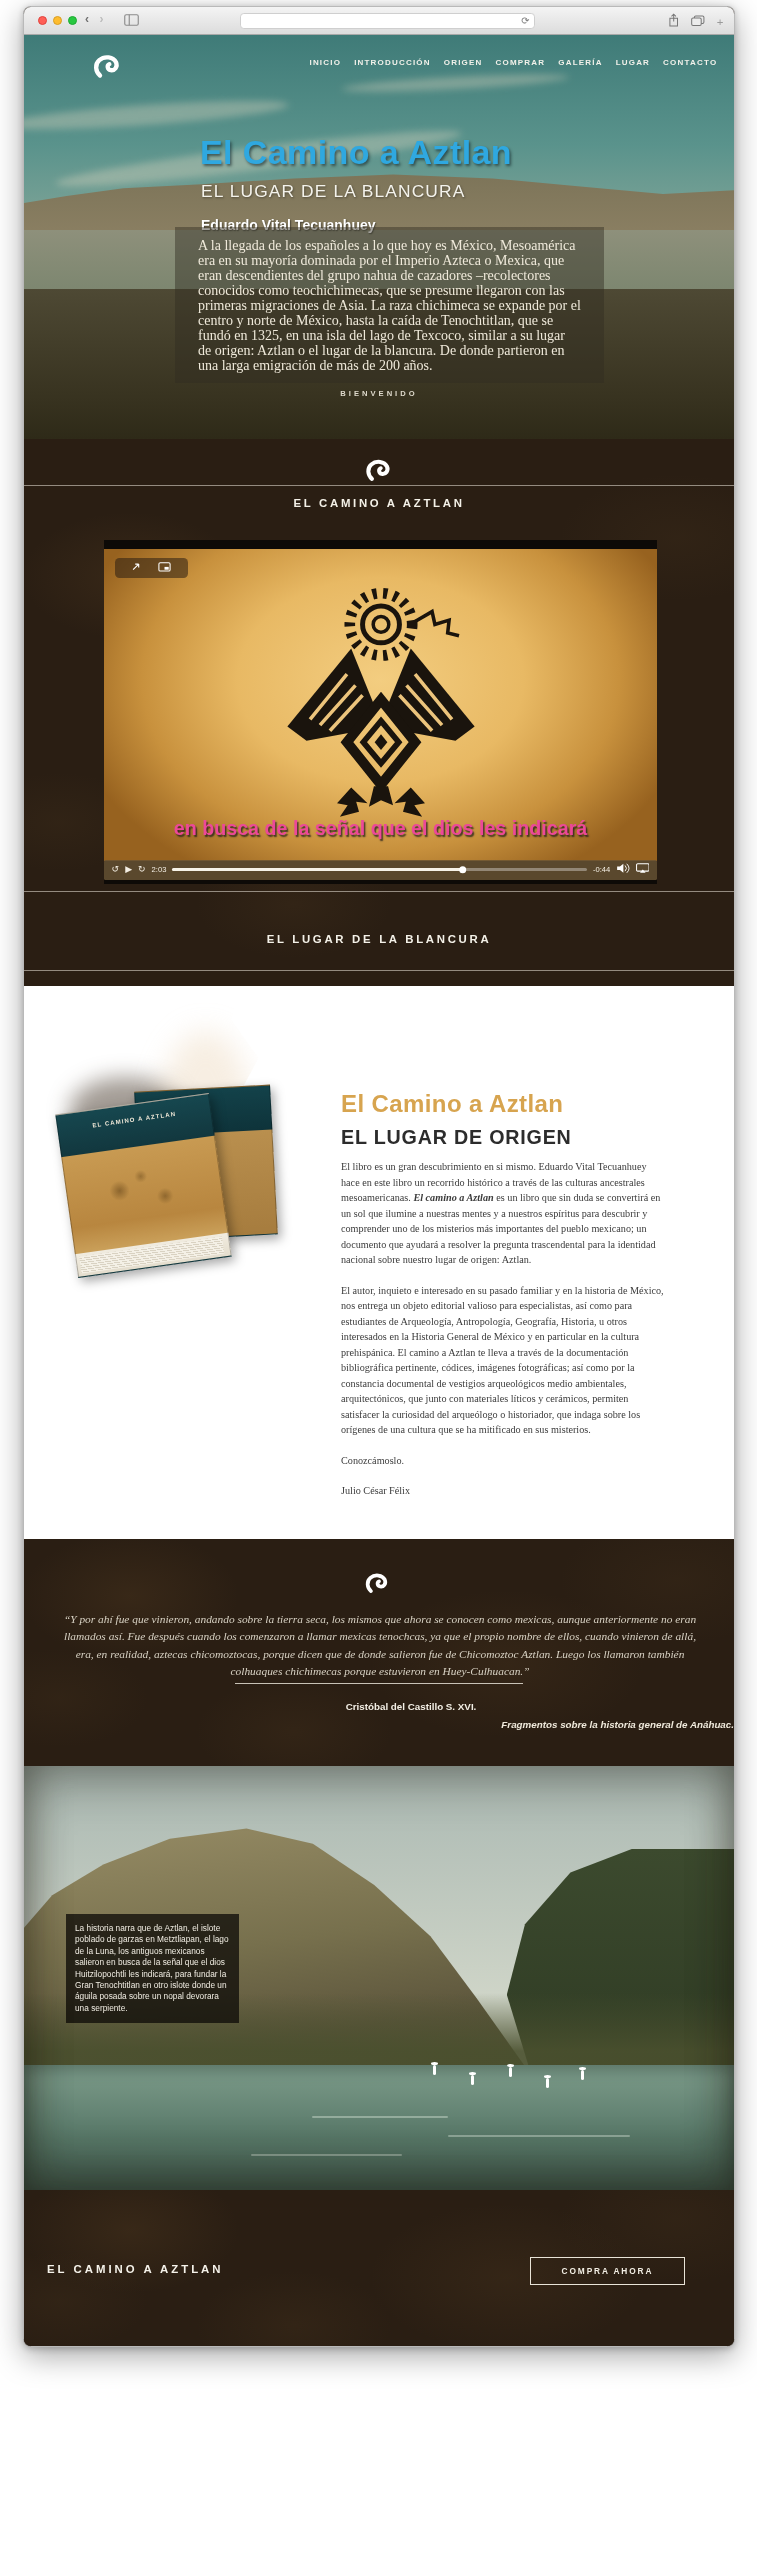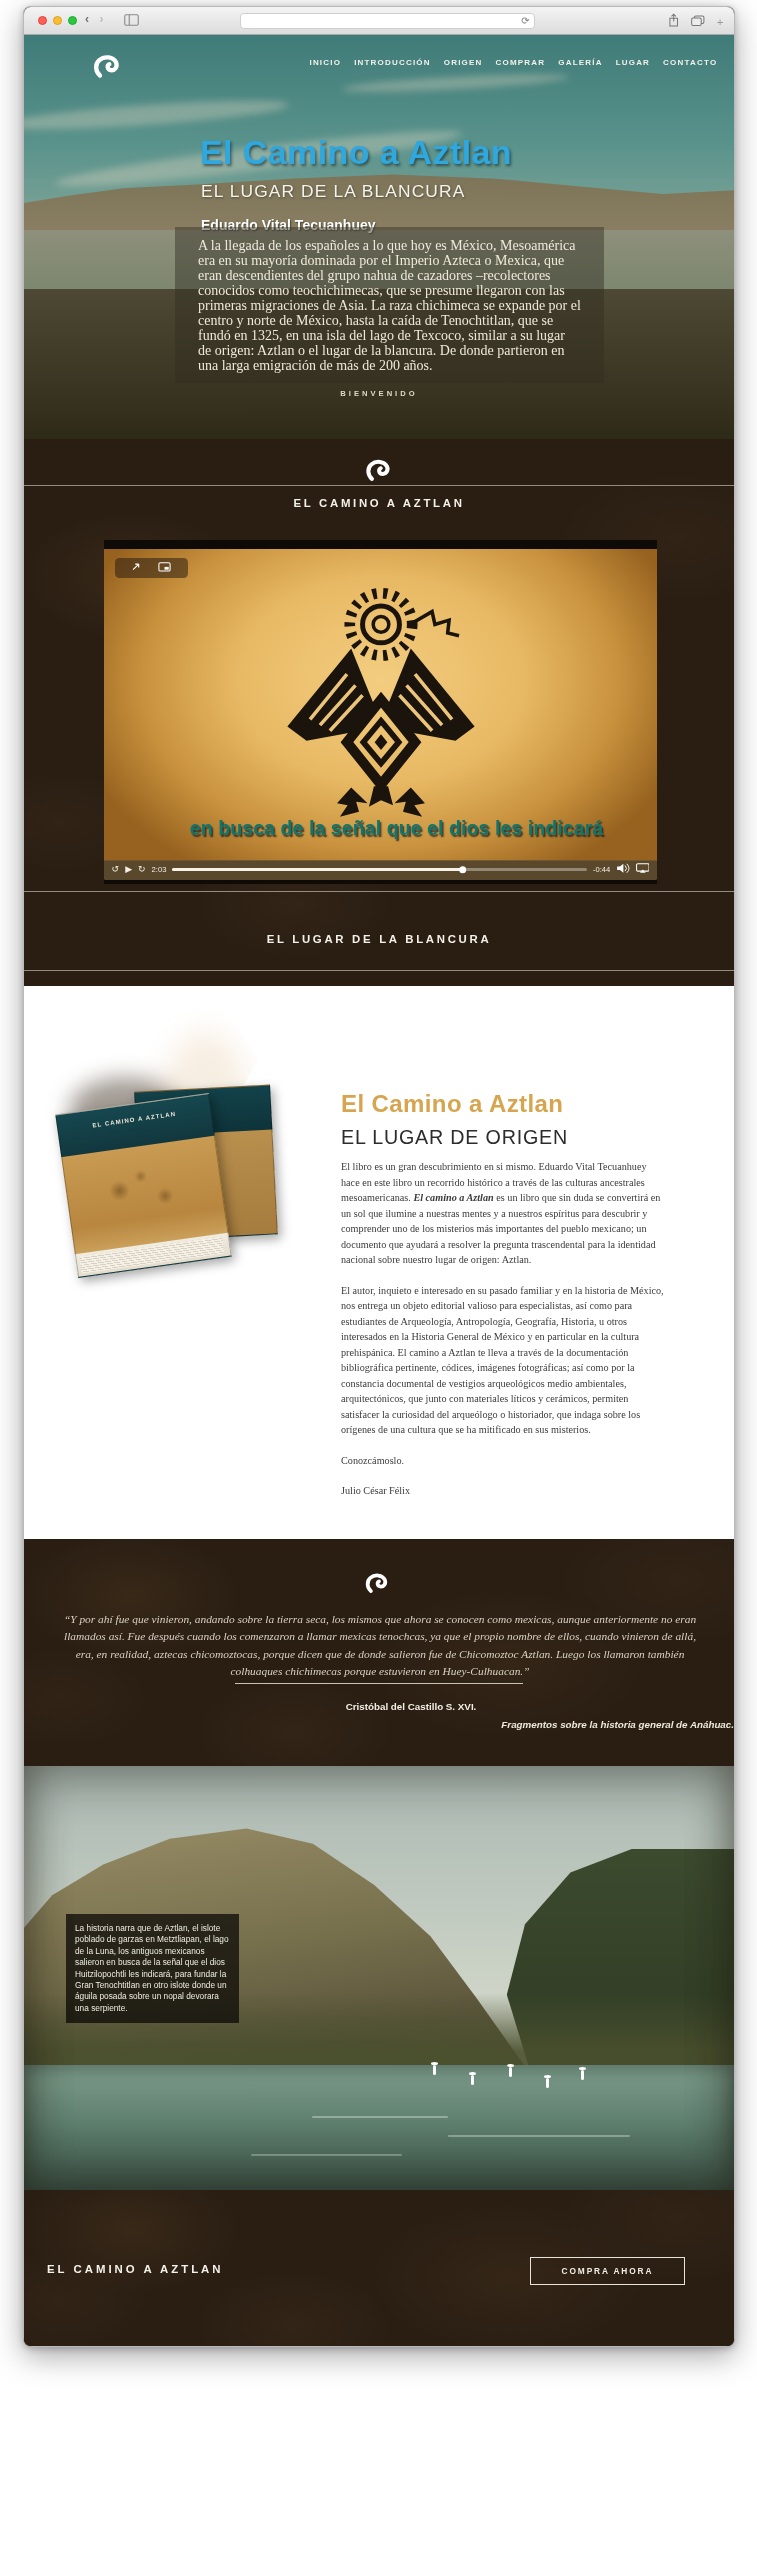--- a/index.html
+++ b/index.html
@@ -75,22 +75,22 @@
                  font-size:11.4px; font-weight:bold; letter-spacing:2.7px; }
 
   
   .video { position:absolute; left:80px; top:101px; width:553px; height:344px; background:#0d0a07; }
   .parchment { position:absolute; left:0; top:9px; right:0; bottom:23px;
     background:radial-gradient(ellipse 318px 227px at 50% 42%, #f3cd80 0%, #e8b964 45%, #c8913d 75%, #97621f 100%); }
   .pip-cluster { position:absolute; left:10.6px; top:18px; width:73px; height:20.4px;
                  background:rgba(42,30,18,.55); border-radius:4.5px; display:flex;
                  align-items:center; justify-content:space-around; padding:0 7.6px; }
   .eagle-wrap { position:absolute; left:50%; top:36px; transform:translateX(-50%); width:227px; height:250px; }
-  .video-subtitle { position:absolute; left:16px; bottom:44px; width:100%; text-align:center;
-                    font-size:19.7px; font-weight:bold; color:#0f766e;
+  .video-subtitle { position:absolute; left:0; bottom:44px; width:100%; text-align:center;
+                    font-size:19.7px; font-weight:bold; color:#ec4899;
                     text-shadow:1.5px 1.5px 1.5px rgba(20,20,25,.75); }
   .controls { position:absolute; left:0; bottom:4.5px; width:100%; height:19.7px;
               background:rgba(104,84,52,.85); border-radius:1.5px; display:flex;
               align-items:center; gap:6px; padding:0 7.6px; }
   .ctrl-glyph { color:#f4efe4; font-size:9px; line-height:1; cursor:pointer; }
   .ctrl-time { color:#f4efe4; font-size:7.6px; }
   .track { flex:1; height:3px; background:rgba(255,255,255,.35); border-radius:1.5px; position:relative; cursor:pointer; }
   .track-fill { position:absolute; left:0; top:0; height:3px; width:70%; background:#f6f2e8; border-radius:1.5px; }
   .track-knob { position:absolute; left:70%; top:50%; transform:translate(-50%,-50%);
                 width:7.6px; height:7.6px; border-radius:50%; background:#ffffff; }
@@ -115,21 +115,21 @@
       color:#f0e9d8; font-size:6px; font-weight:bold; letter-spacing:1.1px; }
   .book-map { position:absolute; left:13.6px; top:53px; width:127px; height:76px;
       background:radial-gradient(circle 16.7px at 30% 40%, rgba(90,60,20,.5), transparent 60%),
                  radial-gradient(circle 13.6px at 65% 55%, rgba(90,60,20,.45), transparent 60%),
                  radial-gradient(circle 10.6px at 48% 25%, rgba(90,60,20,.4), transparent 60%); }
   .pages-edge { position:absolute; left:3px; bottom:3px; width:94%; height:16.7px;
       background:repeating-linear-gradient(#f4f0e6 0 1.5px, #d9d2c2 1.5px 2.3px); }
 
   .book-text { position:absolute; left:317px; top:104px; width:324px; }
   .bt-title { font-size:24px; font-weight:bold; color:#d7a44f; letter-spacing:0.4px; }
-  .bt-sub { font-size:19.7px; font-weight:400; color:#2c2c2c; letter-spacing:0.8px; margin-top:7.6px; }
+  .bt-sub { font-size:19.7px; font-weight:700; color:#2c2c2c; letter-spacing:0.8px; margin-top:7.6px; }
   .book-text p { font-family:"Liberation Serif", serif; font-size:10.2px; line-height:15.5px;
                  color:#3b3b3b; margin-top:10.6px; }
   .book-text .lead-bold { font-weight:bold; }
   .book-text .lead-em { font-weight:bold; font-style:italic; }
   .book-text .gap { margin-top:15px; }
 
   
   .quote-sec { position:relative; height:227px; }
   .quote-text { position:absolute; left:38px; top:72px; width:636px; text-align:center;
                 font-family:"Liberation Serif", serif; font-style:italic; font-size:11.4px;

